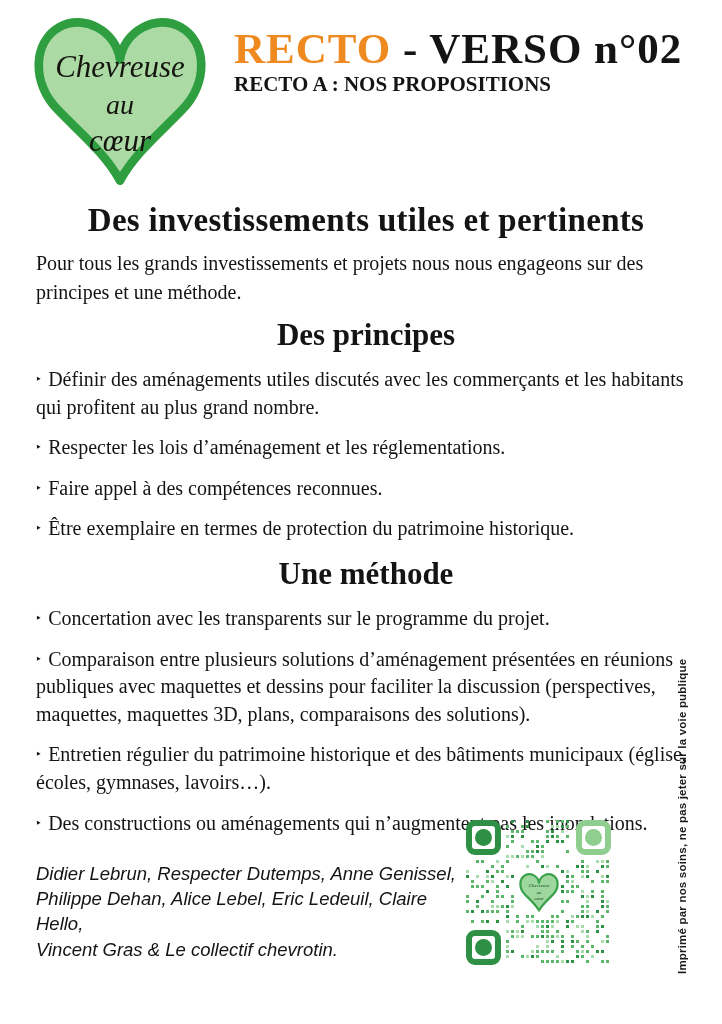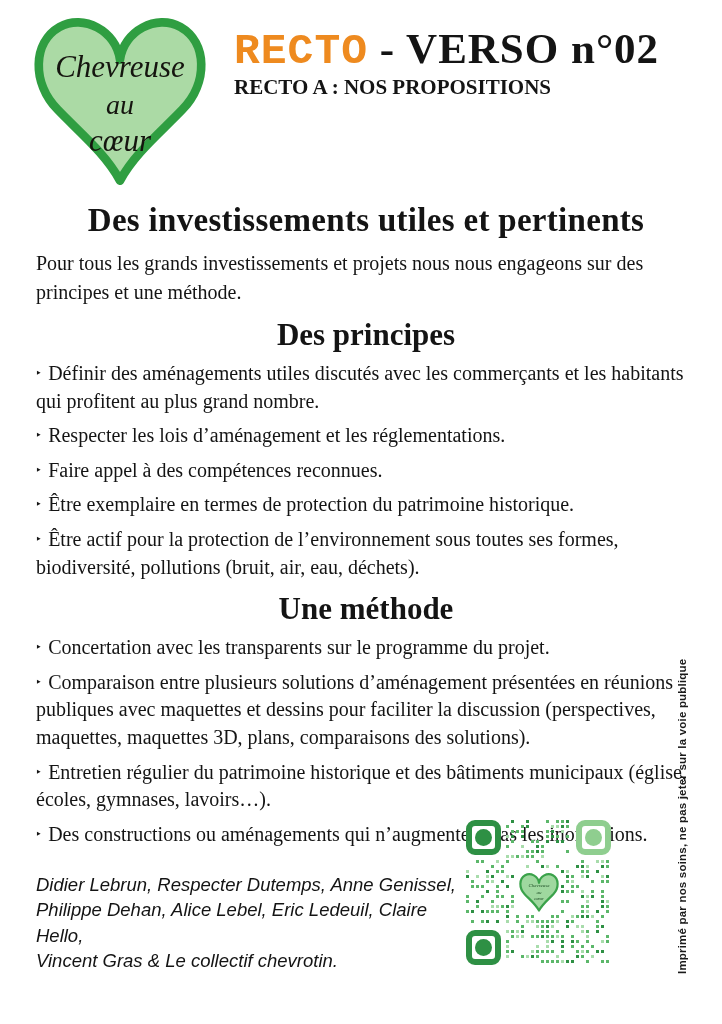--- a/index.html
+++ b/index.html
@@ -39,21 +39,21 @@
   .heart-text .l3{font-size:31px;}
 
   .title-block{position:absolute;left:234px;top:26px;width:470px;}
   .title-line{
     font-weight:bold;
     font-size:43px;
     letter-spacing:1px;
     line-height:1.05;
     white-space:nowrap;
   }
-  .title-orange{color:var(--orange);font-family:Liberation Mono, monospace;}
+  .title-orange{color:var(--orange);}
   .title-rest{color:var(--ink);}
   .subtitle{
     font-weight:bold;
     font-size:21px;
     margin-top:7px;
     white-space:nowrap;
   }
   .face-line{
     font-weight:bold;
     font-size:21px;
@@ -76,21 +76,21 @@
   }
   h2.section-heading{
     font-size:31px;
     text-align:center;
     margin:10px 0 6px 0;
   }
   ul.bullets{list-style:none;margin:0;padding:0;}
   ul.bullets li{
     font-size:20px;
     line-height:1.38;
-    margin:7px 0;
+    margin:13px 0;
   }
   .bullet-glyph{
     display:inline-block;
     font-size:14px;
     vertical-align:2px;
     margin-right:7px;
   }
 
   
   .signature{
@@ -170,21 +170,20 @@
   <main class="content">
     <h1 class="main-title">Des investissements utiles et pertinents</h1>
     <p class="intro">Pour tous les grands investissements et projets nous nous engageons sur des principes et une méthode.</p>
 
     <h2 class="section-heading">Des principes</h2>
     <ul class="bullets">
       <li><span class="bullet-glyph">‣</span><span>Définir des aménagements utiles discutés avec les commerçants et les habitants qui profitent au plus grand nombre.</span></li>
       <li><span class="bullet-glyph">‣</span><span>Respecter les lois d’aménagement et les réglementations.</span></li>
       <li><span class="bullet-glyph">‣</span><span>Faire appel à des compétences reconnues.</span></li>
       <li><span class="bullet-glyph">‣</span><span>Être exemplaire en termes de protection du patrimoine historique.</span></li>
-      <li><span class="bullet-glyph">‣</span><span>Être actif pour la protection de l’environnement sous toutes ses formes, biodiversité, pollutions (bruit, air, eau, déchets).</span></li>
     </ul>
 
     <h2 class="section-heading">Une méthode</h2>
     <ul class="bullets">
       <li><span class="bullet-glyph">‣</span><span>Concertation avec les transparents sur le programme du projet.</span></li>
       <li><span class="bullet-glyph">‣</span><span>Comparaison entre plusieurs solutions d’aménagement présentées en réunions publiques  avec maquettes et dessins pour faciliter la discussion (perspectives, maquettes, maquettes 3D,  plans, comparaisons des solutions).</span></li>
       <li><span class="bullet-glyph">‣</span><span>Entretien régulier du patrimoine historique et des bâtiments municipaux (église, écoles, gymnases, lavoirs…).</span></li>
       <li><span class="bullet-glyph">‣</span><span>Des constructions ou aménagements qui n’augmentent pas les inondations.</span></li>
     </ul>
 

